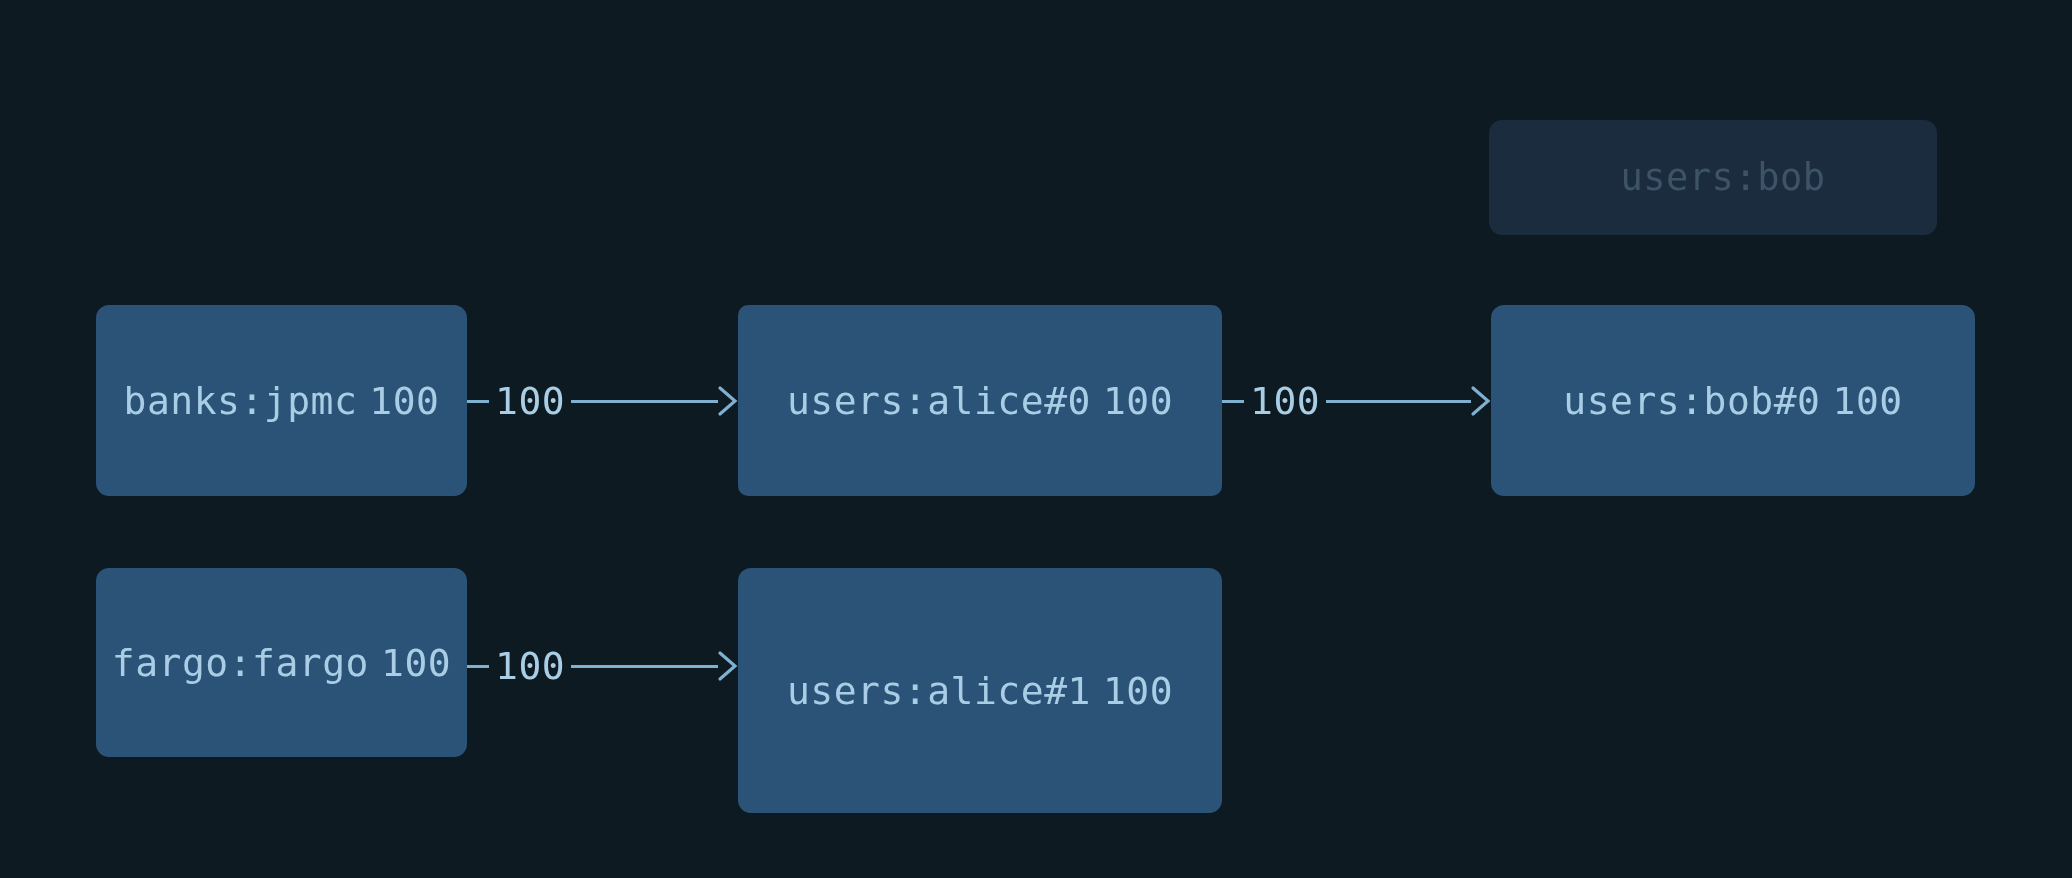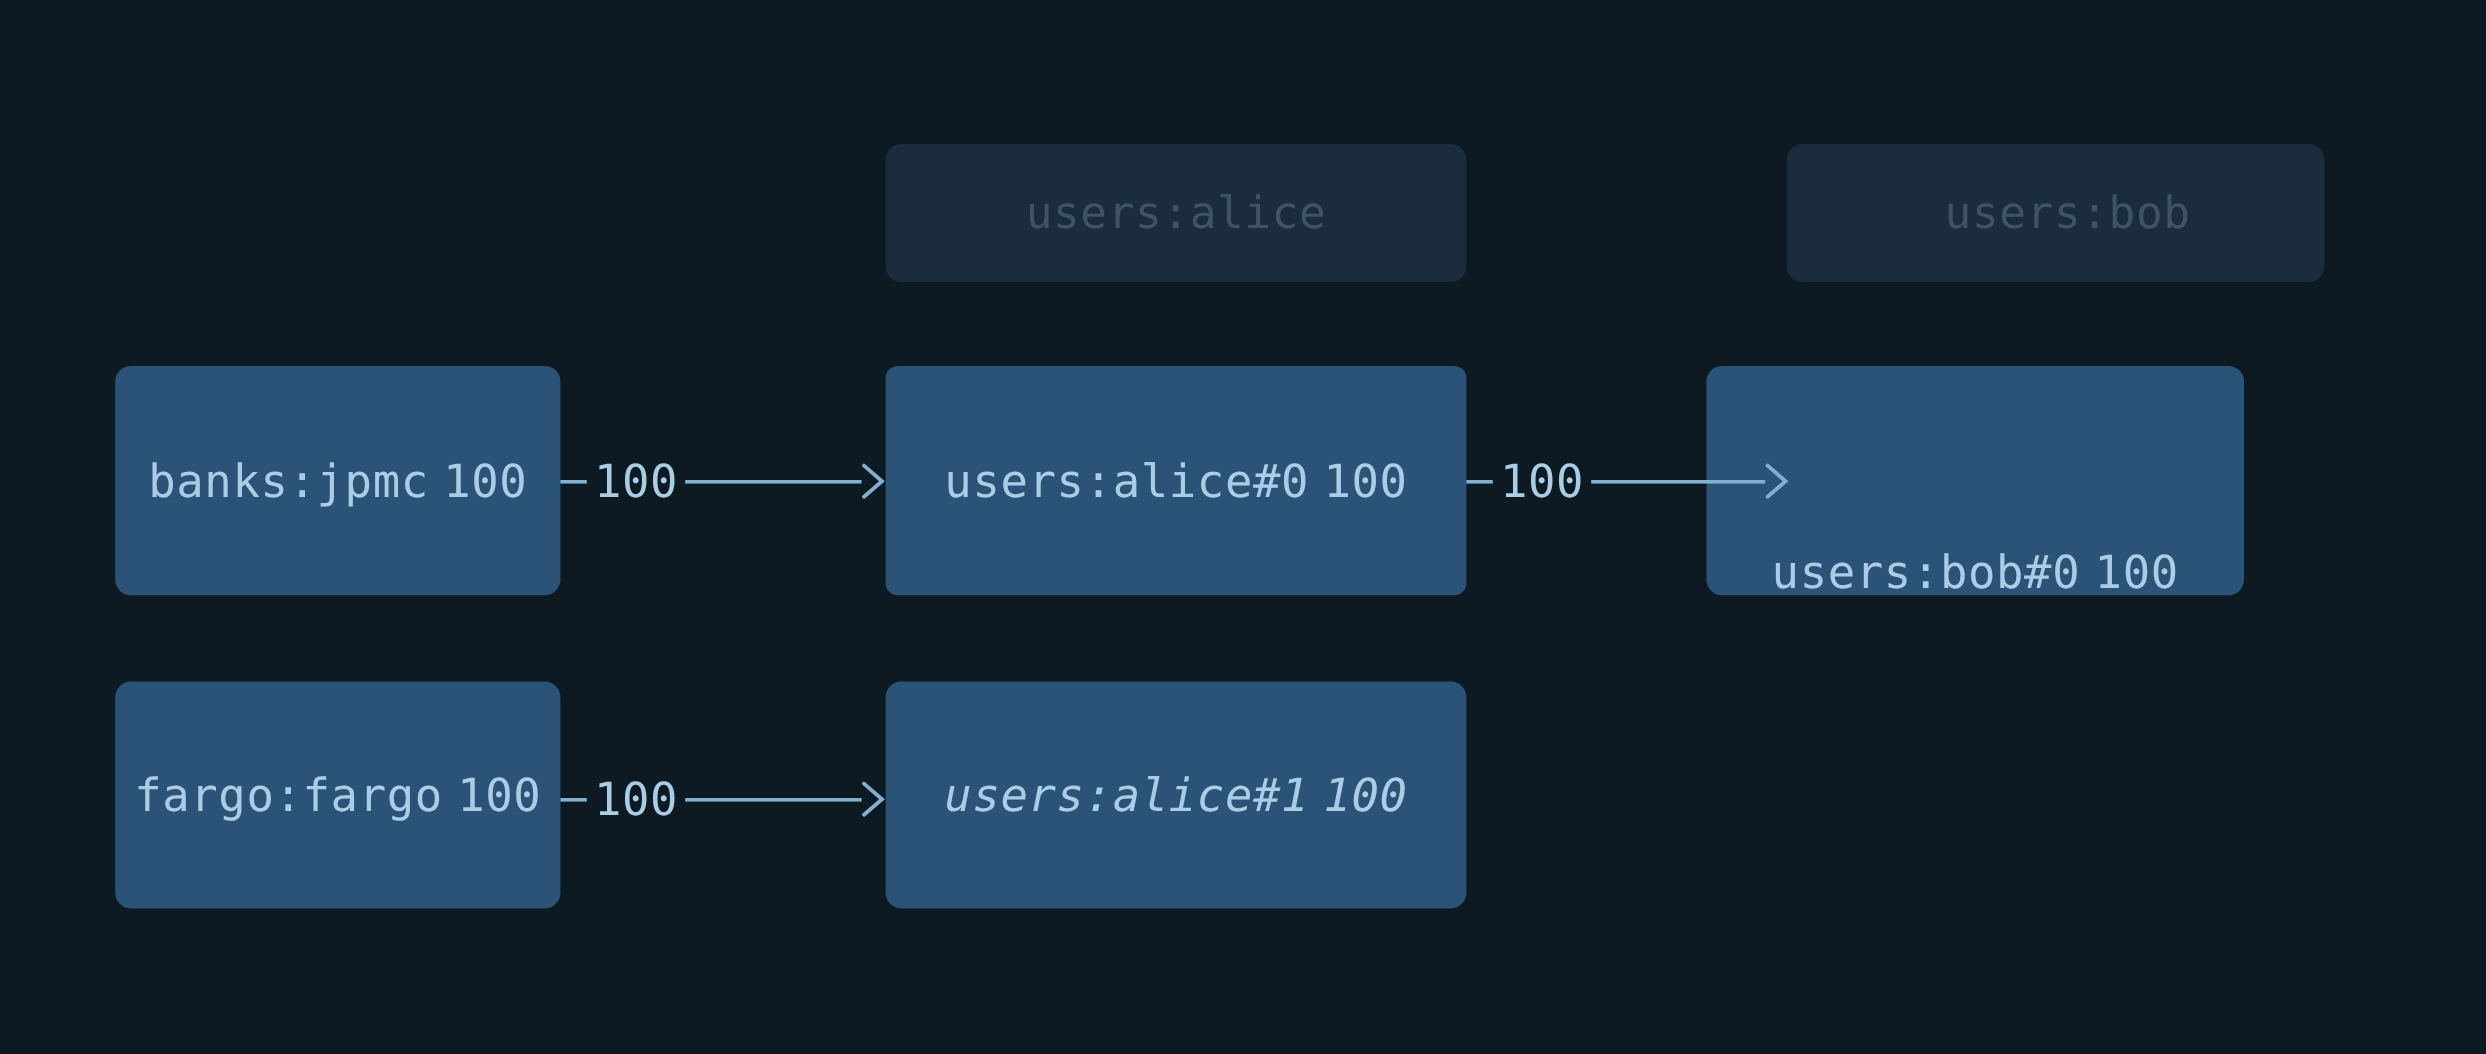--- a/index.html
+++ b/index.html
@@ -93,49 +93,46 @@
     flex: 0 0 auto;
     margin-left: -2px;
     display: block;
   }
 </style>
 </head>
 <body>
 
 <div id="canvas">
 
-  <div class="group-node" style="left:738px; top:120px; width:484px; height:115px;">
-    <span class="group-label">users:alice</span>
-  </div>
 
   <div class="group-node" style="left:1489px; top:120px; width:448px; height:115px;padding-left:20px;">
     <span class="group-label">users:bob</span>
   </div>
 
   <div class="account-node" style="left:96px; top:305px; width:371px; height:191px;">
     <span class="account-name">banks:jpmc</span>
     <span class="account-balance">100</span>
   </div>
 
   <div class="account-node" style="left:738px; top:305px; width:484px; height:191px;border-radius:10px;">
     <span class="account-name">users:alice#0</span>
     <span class="account-balance">100</span>
   </div>
 
-  <div class="account-node" style="left:1422px; top:305px; width:448px; height:191px;align-items:flex-end;">
+  <div class="account-node" style="left:1491px; top:305px; width:484px; height:191px;">
     <span class="account-name">users:bob#0</span>
     <span class="account-balance">100</span>
   </div>
 
   <div class="account-node" style="left:96px; top:568px; width:371px; height:189px;">
     <span class="account-name">fargo:fargo</span>
     <span class="account-balance">100</span>
   </div>
 
-  <div class="account-node" style="left:738px; top:568px; width:484px; height:189px;font-style:italic;">
+  <div class="account-node" style="left:738px; top:568px; width:484px; height:245px;">
     <span class="account-name">users:alice#1</span>
     <span class="account-balance">100</span>
   </div>
 
   <div class="edge" style="left:467px; top:371px; width:271px;">
     <span class="edge-stub"></span>
     <span class="edge-label">100</span>
     <span class="edge-line"></span>
     <svg class="edge-head" viewBox="0 0 22 34">
       <path d="M4 4 L19 17 L4 30" fill="none" stroke="#7fb0cf" stroke-width="3.2" stroke-linecap="round" stroke-linejoin="miter"></path>

